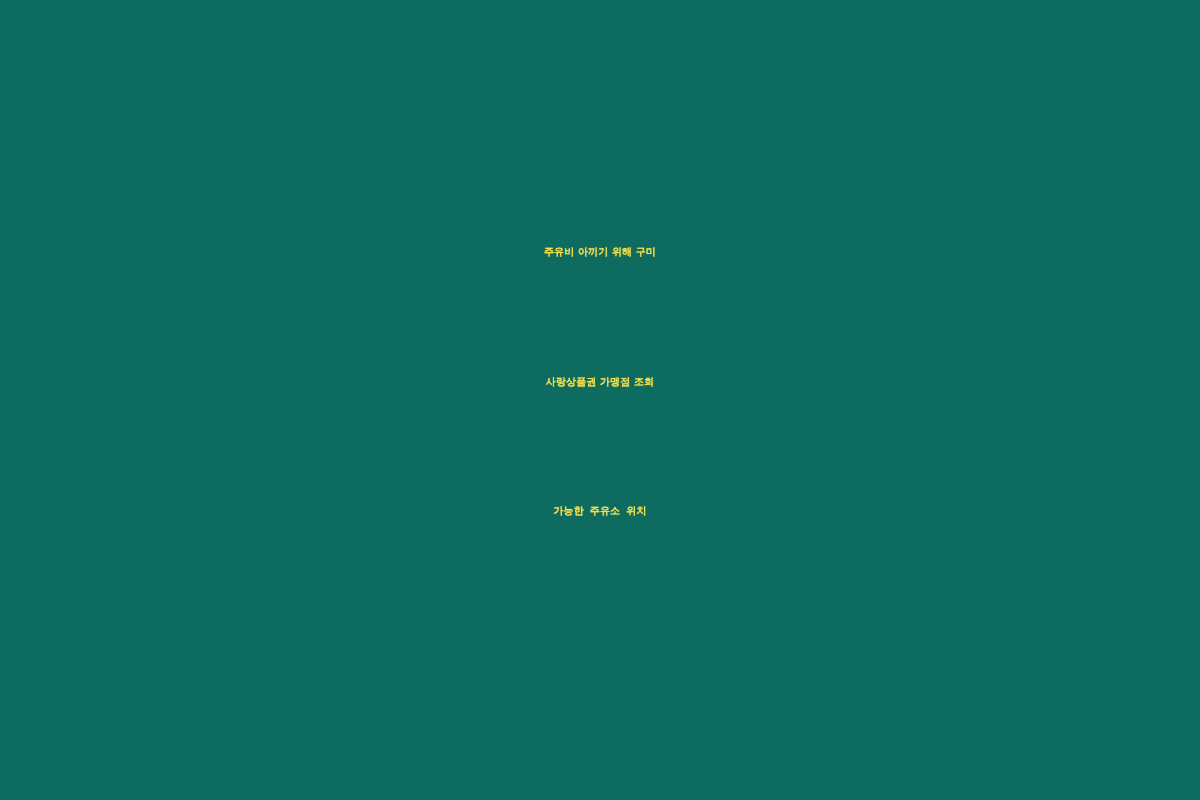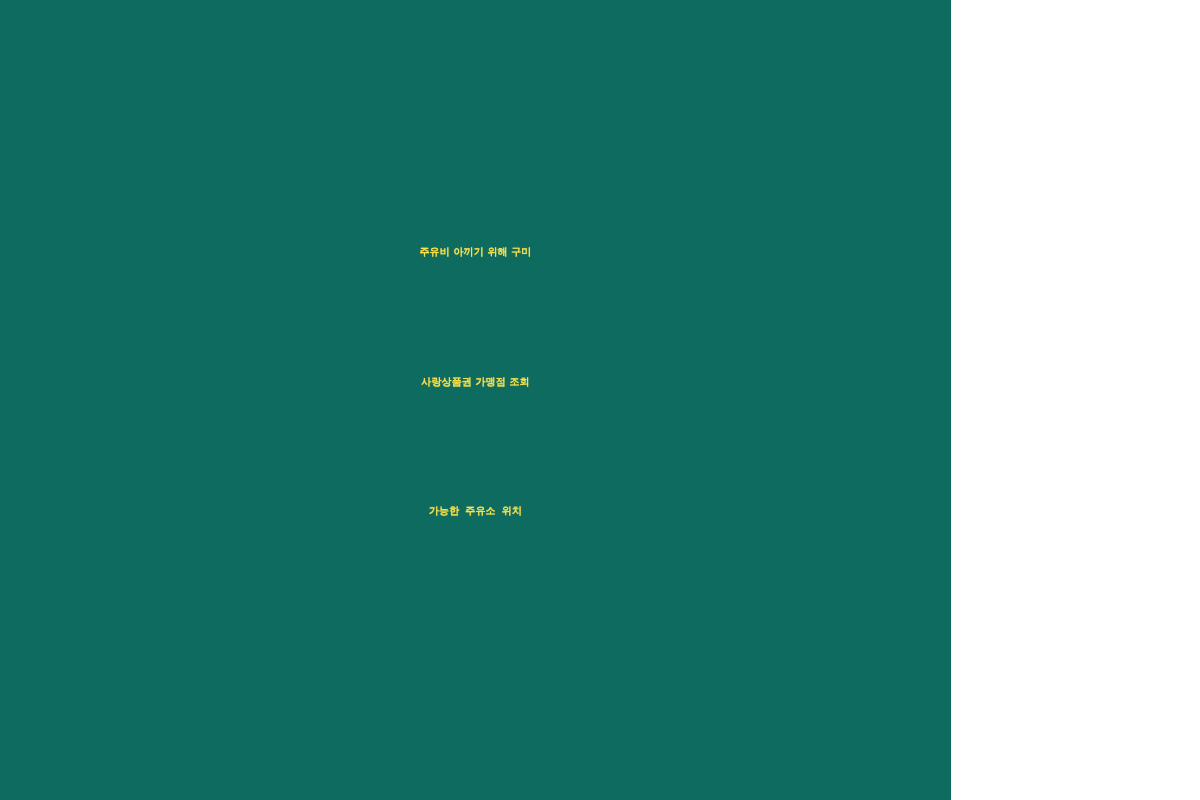--- a/index.html
+++ b/index.html
@@ -55,21 +55,21 @@
   }
 
   
   .headline-line.line-1 { font-size: 99px; }
   .headline-line.line-2 { font-size: 99px; text-align: center; }
   .headline-line.line-3 { font-size: 99px; }
 </style>
 </head>
 <body>
 
-<div id="thumbnail-canvas" style="background: rgb(14, 107, 96); width: 951px; height: 800px;">
+<div id="thumbnail-canvas" style="background: rgb(14, 107, 96); width: 1200px; height: 800px;">
 
   <div id="headline-block">
 
     <span class="headline-line line-1" style="color: rgb(247, 224, 76); font-size: 10px;">주유비 아끼기 위해 구미</span>
 
     <span class="headline-line line-2" style="color: rgb(247, 224, 76); font-size: 10px;">사랑상품권 가맹점 조회</span>
 
     <span class="headline-line line-3" style="color: rgb(247, 224, 76); font-size: 10px; font-family: Liberation Mono, monospace;">가능한 주유소 위치</span>
 
   </div>

